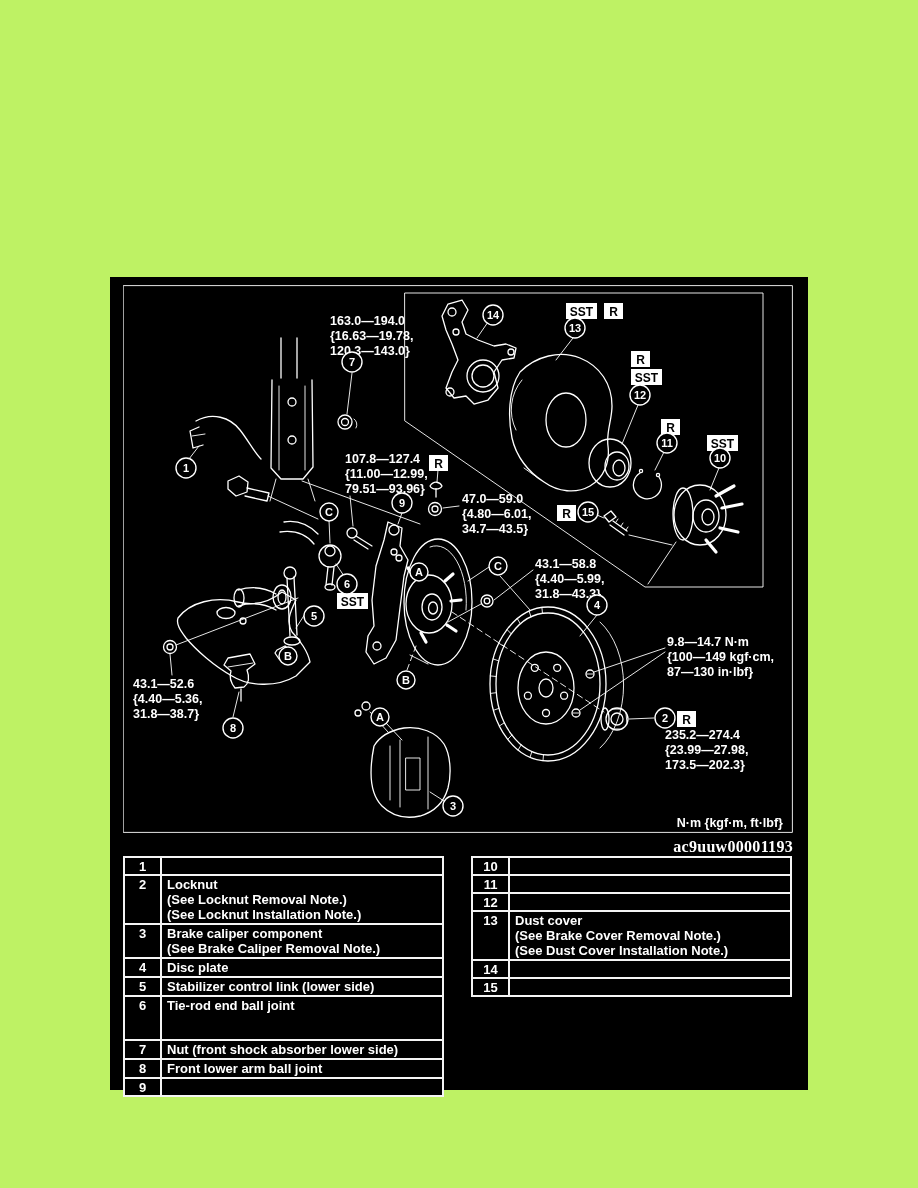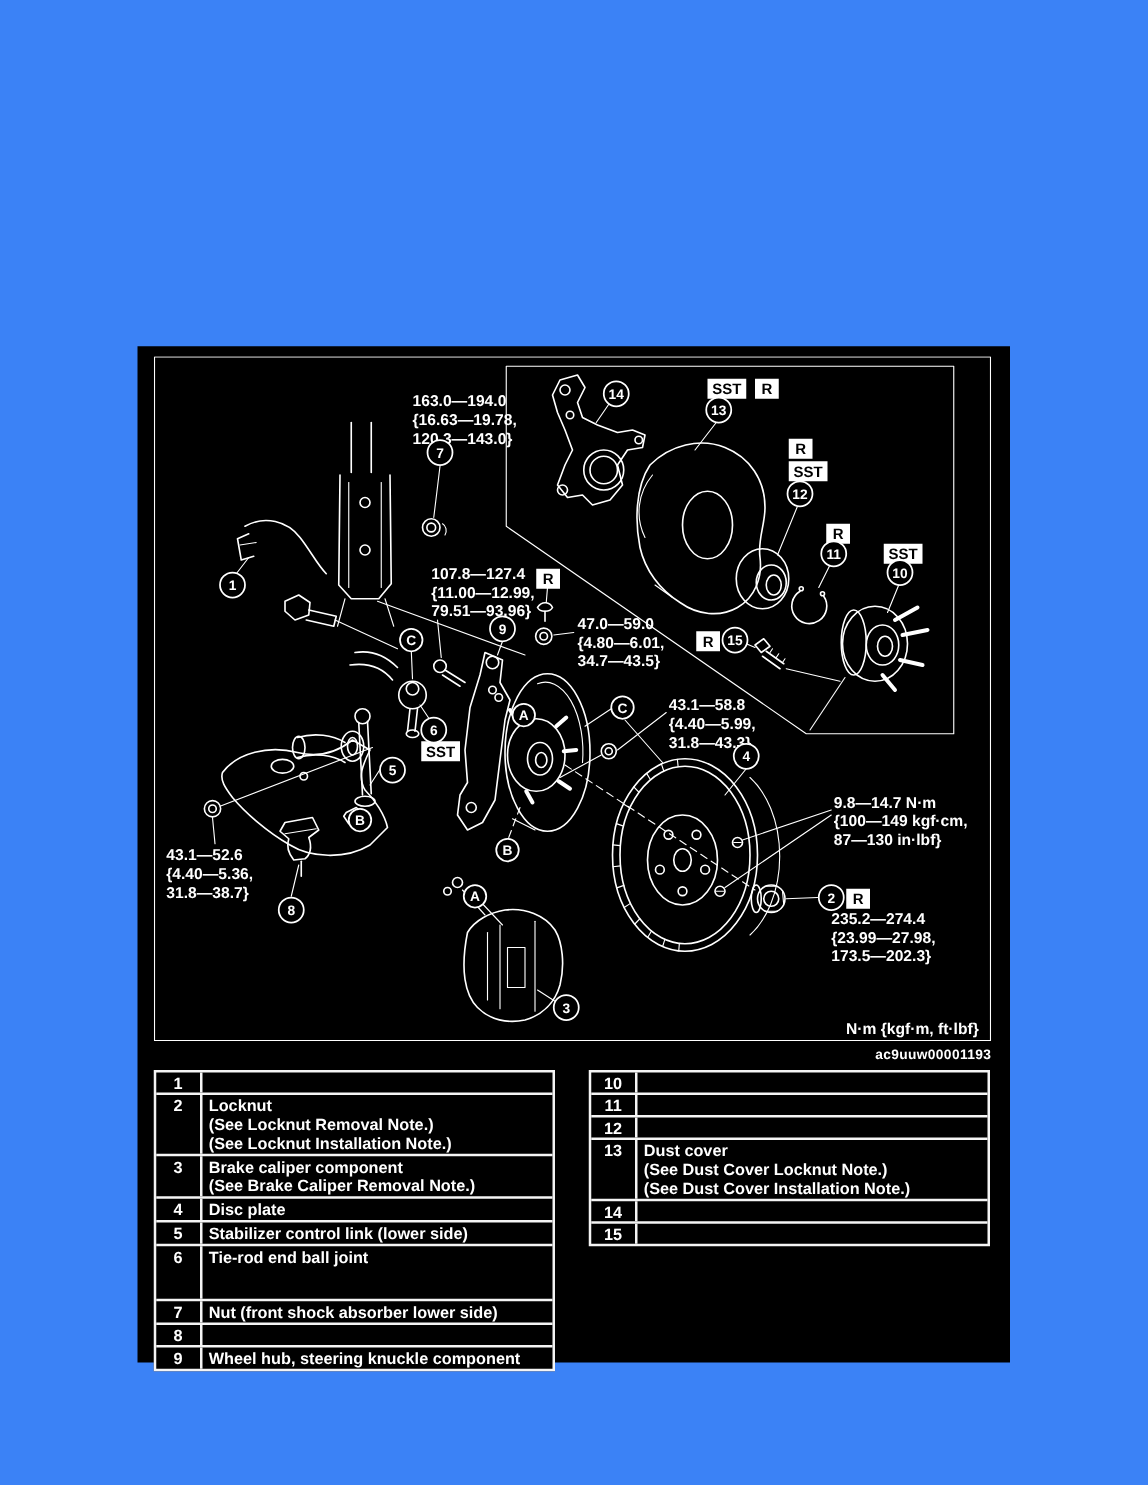--- a/index.html
+++ b/index.html
@@ -1,20 +1,20 @@
 <!DOCTYPE html>
 <html><head>
 <meta charset="utf-8">
 <style>
   html,body{margin:0;padding:0;background:#ffffff;}
-  .page{position:relative;width:918px;height:1188px;background:#3b82f6;overflow:hidden;
+  .page{position:relative;width:918px;height:1188px;background:#bef264;overflow:hidden;
         font-family:"Liberation Sans",sans-serif;}
   .panel{position:absolute;left:110px;top:277px;width:698px;height:813px;background:#000;}
   svg.diagram{position:absolute;left:13px;top:8px;}
-  .fig-id{position:absolute;top:561px;right:15px;color:#fff;font-size:11px;font-weight:700;letter-spacing:.3px;}
+  .fig-id{position:absolute;top:561px;right:15px;color:#fff;font-size:16px;font-weight:700;letter-spacing:.3px;font-family:Liberation Serif, serif;}
   
   .tbl{position:absolute;top:579px;width:321px;background:#000;color:#fff;
        border:2px solid #f4f4f4;font-size:13px;font-weight:700;line-height:15px;box-sizing:border-box;}
   .tbl-left{left:13px;}
   .tbl-right{left:361px;}
   .trow{display:flex;border-bottom:2px solid #f4f4f4;}
   .trow:last-child{border-bottom:none;}
   .tnum{flex:0 0 35px;border-right:2px solid #f4f4f4;text-align:center;padding-top:1px;}
   .tdesc{flex:1;padding:1px 5px;}
   .tall{min-height:42px;}
@@ -470,44 +470,44 @@
           </div>
       </div>
       <div class="trow">
         <div class="tnum">7</div>
         <div class="tdesc">
             <div>Nut (front shock absorber lower side)</div>
           </div>
       </div>
       <div class="trow">
         <div class="tnum">8</div>
+        <div class="tdesc">
+            <div>Front lower arm ball joint</div>
+          </div>
       </div>
       <div class="trow">
         <div class="tnum">9</div>
-        <div class="tdesc">
-            <div>Wheel hub, steering knuckle component</div>
-          </div>
       </div>
     </div>
 
     <div class="tbl tbl-right">
       <div class="trow">
         <div class="tnum">10</div>
       </div>
       <div class="trow">
         <div class="tnum">11</div>
       </div>
       <div class="trow">
         <div class="tnum">12</div>
       </div>
       <div class="trow">
         <div class="tnum">13</div>
         <div class="tdesc">
           <div>Dust cover</div>
-          <div>(See Dust Cover Locknut Note.)</div>
+          <div>(See Brake Cover Removal Note.)</div>
           <div>(See Dust Cover Installation Note.)</div>
         </div>
       </div>
       <div class="trow">
         <div class="tnum">14</div>
       </div>
       <div class="trow">
         <div class="tnum">15</div>
       </div>
     </div>

